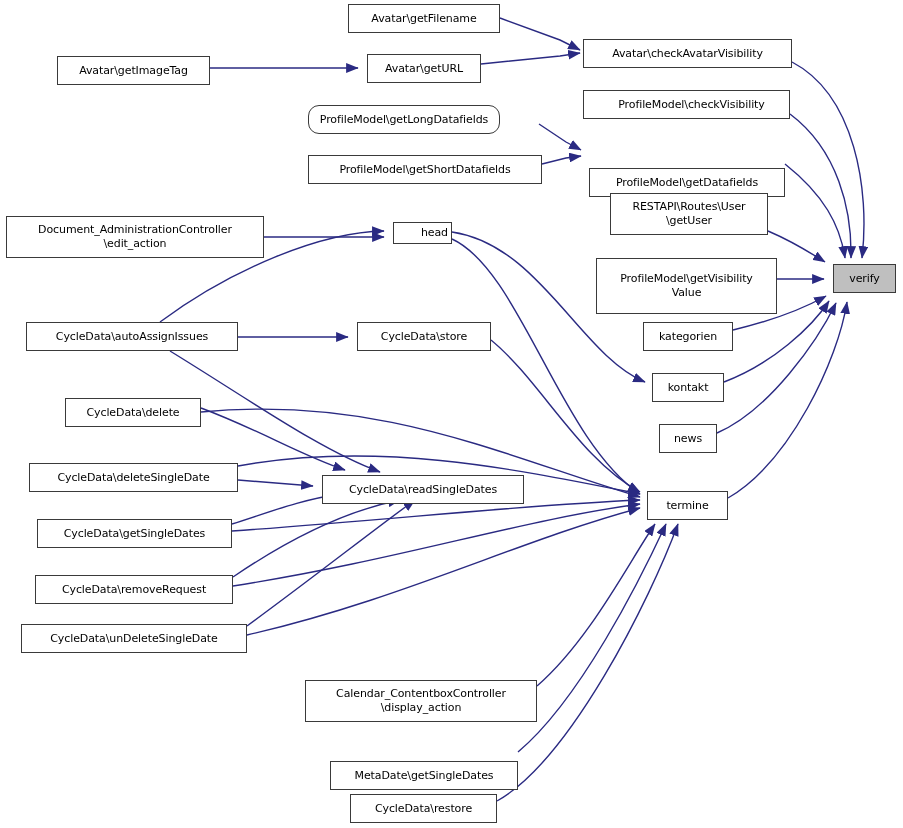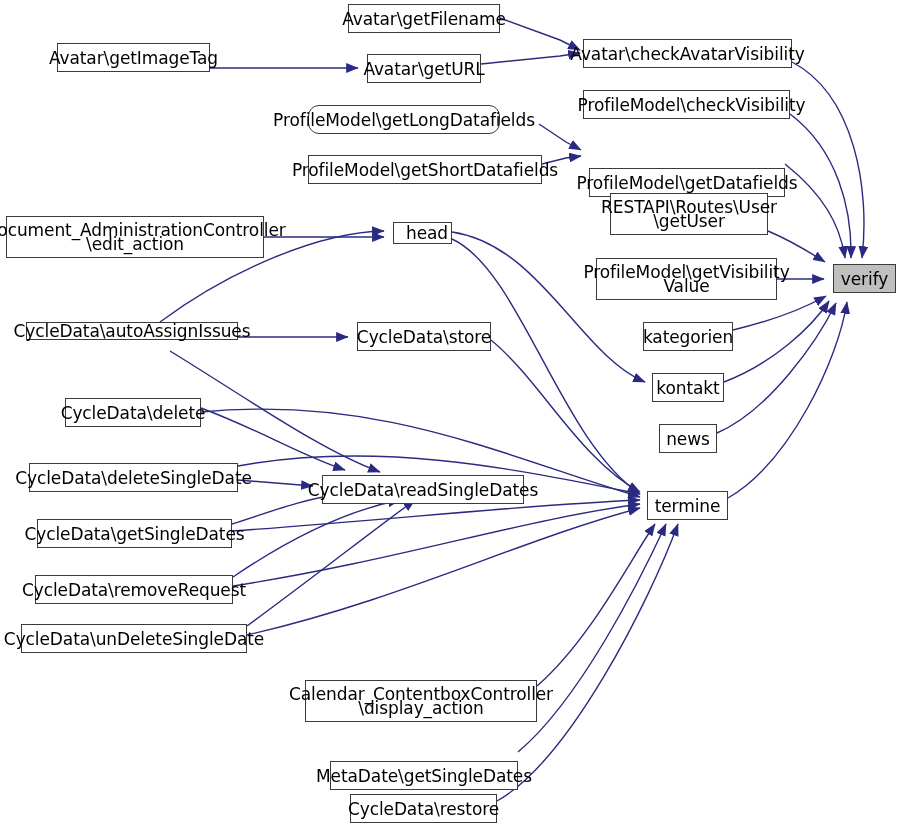--- a/index.html
+++ b/index.html
@@ -27,21 +27,21 @@
   .node {
     position: absolute;
     box-sizing: border-box;
     border: 1px solid #3a3a3a;
     background: #ffffff;
     color: #000000;
     display: flex;
     align-items: center;
     justify-content: center;
     text-align: center;
-    font-size: 17px;
+    font-size: 11px;
     line-height: 14px;
     white-space: pre;
     letter-spacing: -0.1px;
     z-index: 5;
   }
   .node.highlight {
     background: #bfbfbf;
   }
   .node-label {
     display: block;
@@ -94,36 +94,36 @@
         <path d="M247,635 C400,600 520,540 640,508" marker-end="url(#arrowhead)"></path>
         <path d="M537,686 C590,640 630,560 655,524" marker-end="url(#arrowhead)"></path>
         <path d="M518,752 C580,700 640,580 666,524" marker-end="url(#arrowhead)"></path>
         <path d="M497,801 C570,760 650,600 678,524" marker-end="url(#arrowhead)"></path>
       </g>
   </svg>
 
   <div id="node-layer">
       <div class="node" style="left: 348px; top: 4px; width: 152px; height: 29px;"><span class="node-label">Avatar\getFilename</span></div>
       <div class="node" style="left: 583px; top: 39px; width: 209px; height: 29px;"><span class="node-label">Avatar\checkAvatarVisibility</span></div>
-      <div class="node" style="left: 57px; top: 43px; width: 153px; height: 29px;"><span class="node-label">Avatar\getImageTag</span></div>
+      <div class="node" style="left: 57px; top: 56px; width: 153px; height: 29px;"><span class="node-label">Avatar\getImageTag</span></div>
       <div class="node" style="left: 367px; top: 54px; width: 114px; height: 29px;"><span class="node-label">Avatar\getURL</span></div>
       <div class="node" style="left: 583px; top: 90px; width: 207px; height: 29px; padding-left: 10px;"><span class="node-label">ProfileModel\checkVisibility</span></div>
       <div class="node" style="left: 308px; top: 105px; width: 192px; height: 29px; border-radius: 11px;"><span class="node-label">ProfileModel\getLongDatafields</span></div>
       <div class="node" style="left: 589px; top: 140px; width: 196px; height: 29px; margin-top: 28px;"><span class="node-label">ProfileModel\getDatafields</span></div>
       <div class="node" style="left: 308px; top: 155px; width: 234px; height: 29px;"><span class="node-label">ProfileModel\getShortDatafields</span></div>
       <div class="node" style="left: 610px; top: 193px; width: 158px; height: 42px;"><span class="node-label">RESTAPI\Routes\User
 \getUser</span></div>
       <div class="node" style="left: 6px; top: 216px; width: 258px; height: 42px;"><span class="node-label">Document_AdministrationController
 \edit_action</span></div>
       <div class="node" style="left: 393px; top: 222px; width: 59px; height: 22px; justify-content: flex-end;"><span class="node-label">head</span></div>
-      <div class="node" style="left: 596px; top: 258px; width: 181px; height: 42px;"><span class="node-label">ProfileModel\getVisibility
+      <div class="node" style="left: 596px; top: 258px; width: 181px; height: 56px;"><span class="node-label">ProfileModel\getVisibility
 Value</span></div>
       <div class="node highlight" style="left: 833px; top: 264px; width: 63px; height: 29px;"><span class="node-label">verify</span></div>
       <div class="node" style="left: 643px; top: 322px; width: 90px; height: 29px;"><span class="node-label">kategorien</span></div>
-      <div class="node" style="left: 26px; top: 322px; width: 212px; height: 18px;"><span class="node-label">CycleData\autoAssignIssues</span></div>
+      <div class="node" style="left: 26px; top: 322px; width: 212px; height: 29px;"><span class="node-label">CycleData\autoAssignIssues</span></div>
       <div class="node" style="left: 357px; top: 322px; width: 134px; height: 29px;"><span class="node-label">CycleData\store</span></div>
       <div class="node" style="left: 652px; top: 373px; width: 72px; height: 29px;"><span class="node-label">kontakt</span></div>
       <div class="node" style="left: 65px; top: 398px; width: 136px; height: 29px;"><span class="node-label">CycleData\delete</span></div>
       <div class="node" style="left: 659px; top: 424px; width: 58px; height: 29px;"><span class="node-label">news</span></div>
       <div class="node" style="left: 29px; top: 463px; width: 209px; height: 29px;"><span class="node-label">CycleData\deleteSingleDate</span></div>
       <div class="node" style="left: 322px; top: 475px; width: 202px; height: 29px;"><span class="node-label">CycleData\readSingleDates</span></div>
       <div class="node" style="left: 647px; top: 491px; width: 81px; height: 29px;"><span class="node-label">termine</span></div>
       <div class="node" style="left: 37px; top: 519px; width: 195px; height: 29px;"><span class="node-label">CycleData\getSingleDates</span></div>
       <div class="node" style="left: 35px; top: 575px; width: 198px; height: 29px;"><span class="node-label">CycleData\removeRequest</span></div>
       <div class="node" style="left: 21px; top: 624px; width: 226px; height: 29px;"><span class="node-label">CycleData\unDeleteSingleDate</span></div>

